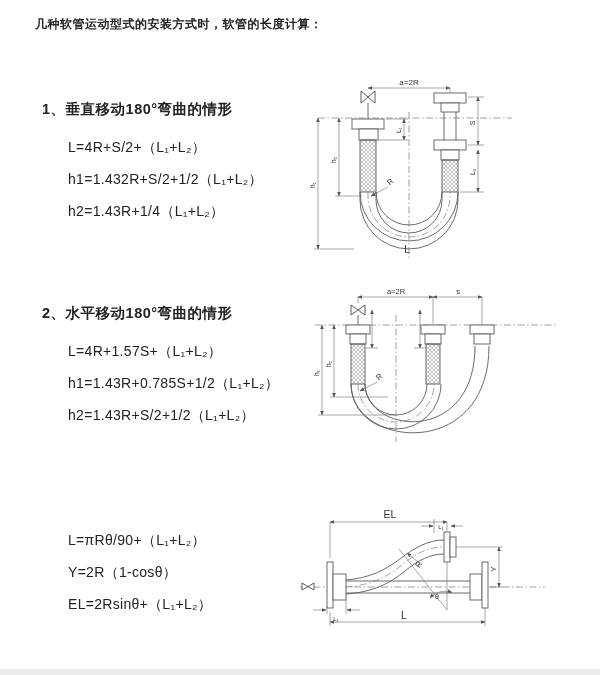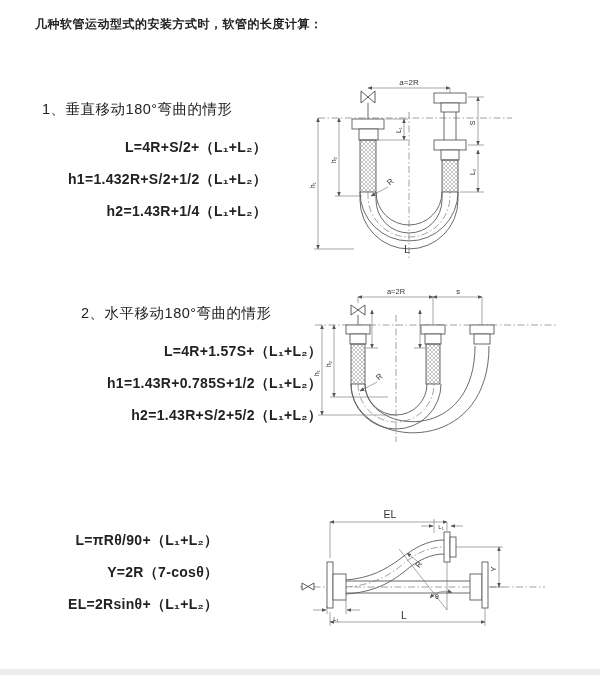--- a/index.html
+++ b/index.html
@@ -8,28 +8,28 @@
     background:#ffffff; color:#222;
     font-family:"Liberation Sans", sans-serif;
     overflow:hidden;
   }
   .doc-title {
     position:absolute; left:35px; top:16px;
     font-size:12px; font-weight:bold; letter-spacing:.5px; white-space:nowrap;
   }
   .section { position:absolute; left:42px; }
   .section .heading {
-    font-size:14.5px; font-weight:normal; margin:0; white-space:nowrap; letter-spacing:.5px;
+    font-size:14.5px; font-weight:bold; margin:0; white-space:nowrap; letter-spacing:.5px;
   }
   .section .formulas { margin:12px 0 0 26px; }
   .section .formula {
-    font-size:14px; font-weight:700; line-height:32px; white-space:nowrap; letter-spacing:.3px;text-align:right;
+    font-size:14px; font-weight:400; line-height:32px; white-space:nowrap; letter-spacing:.3px;
   }
   #sec1 { top:100px; }
-  #sec2 { top:304px;margin-left:39px; }
+  #sec2 { top:304px; }
   #sec3 { top:512px; }
   svg.diagram { position:absolute; overflow:visible; }
   #dia1 { left:312px; top:70px; }
   #dia2 { left:310px; top:283px; }
   #dia3 { left:298px; top:500px; }
   .ln   { stroke:#5a5a5a; stroke-width:.9; fill:none; }
   .fit  { stroke:#5a5a5a; stroke-width:.9; fill:#ffffff; }
   .thin { stroke:#6b6b6b; stroke-width:.6; fill:none; }
   .cl   { stroke:#7a7a7a; stroke-width:.7; fill:none; stroke-dasharray:7 2.5 1.5 2.5; }
   .braid{ fill:url(#braidpat); stroke:#5a5a5a; stroke-width:.9; }
@@ -49,28 +49,28 @@
     <div class="formula">h1=1.432R+S/2+1/2（L₁+L₂）</div>
     <div class="formula">h2=1.43R+1/4（L₁+L₂）</div>
   </div>
 </div>
 
 <div class="section" id="sec2">
   <p class="heading">2、水平移动180°弯曲的情形</p>
   <div class="formulas">
     <div class="formula">L=4R+1.57S+（L₁+L₂）</div>
     <div class="formula">h1=1.43R+0.785S+1/2（L₁+L₂）</div>
-    <div class="formula">h2=1.43R+S/2+5/2（L₁+L₂）</div>
+    <div class="formula">h2=1.43R+S/2+1/2（L₁+L₂）</div>
   </div>
 </div>
 
 <div class="section" id="sec3">
   <div class="formulas">
     <div class="formula">L=πRθ/90+（L₁+L₂）</div>
-    <div class="formula">Y=2R（7-cosθ）</div>
+    <div class="formula">Y=2R（1-cosθ）</div>
     <div class="formula">EL=2Rsinθ+（L₁+L₂）</div>
   </div>
 </div>
 
 <svg id="dia1" class="diagram" width="288" height="195" viewBox="312 70 288 195">
   <defs>
     <marker id="ah" viewBox="0 0 10 10" refX="9" refY="5" markerWidth="8" markerHeight="8" orient="auto-start-reverse">
       <path d="M0,1 L10,5 L0,9 Z" fill="#555"></path>
     </marker>
     <pattern id="braidpat" width="4" height="4" patternUnits="userSpaceOnUse">

